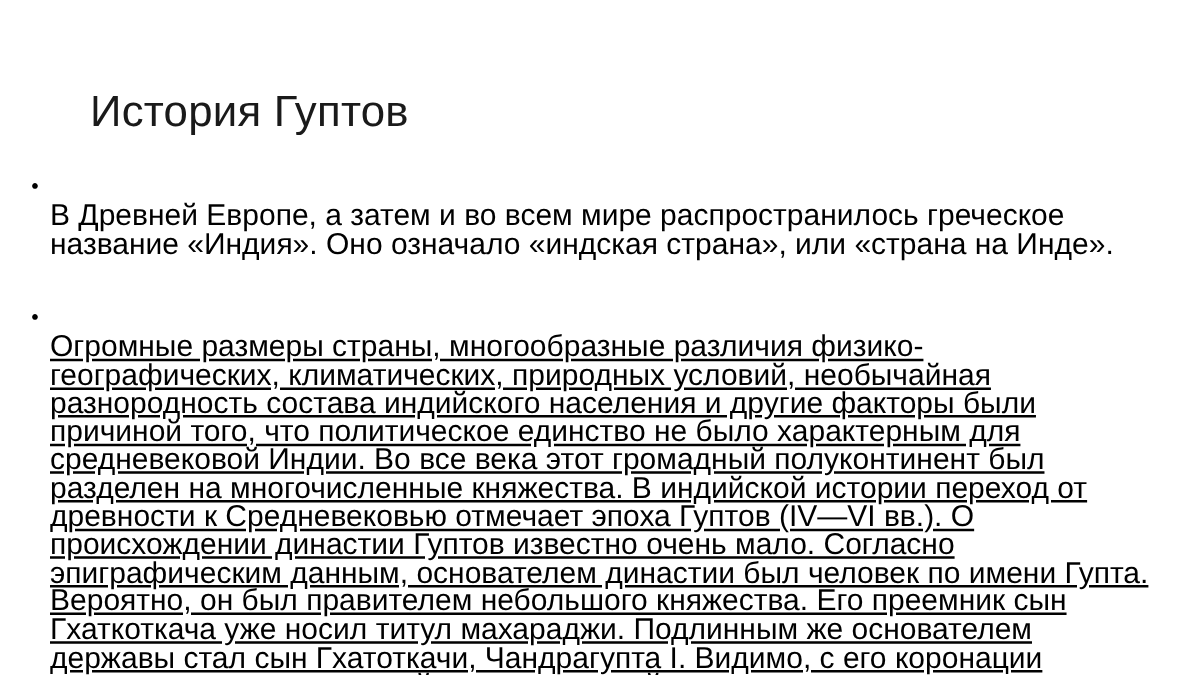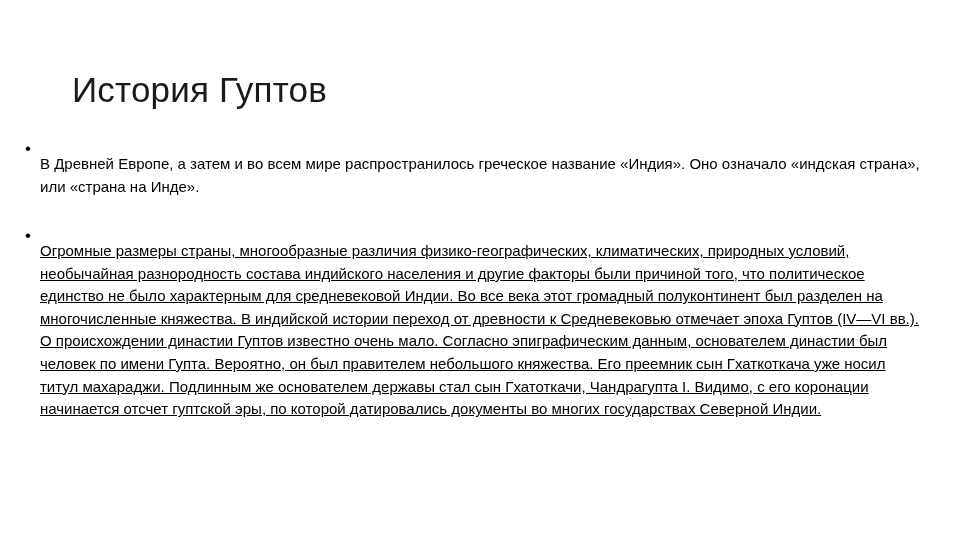--- a/index.html
+++ b/index.html
@@ -46,21 +46,21 @@
     width: 18px;
     font-size: 17px;
     line-height: 22.5px;
     color: #000;
     text-align: left;
     padding-left: 3px;
     box-sizing: border-box;
   }
   .bullet-text {
     flex: 1 1 auto;
-    font-size: 15px;
+    font-size: 24px;
     line-height: 22.5px;
     color: #000000;
     text-align: left;
   }
   .bullet-text.para-2 {
     line-height: 22.6px;
     text-decoration: underline;
   }
 </style>
 </head>

